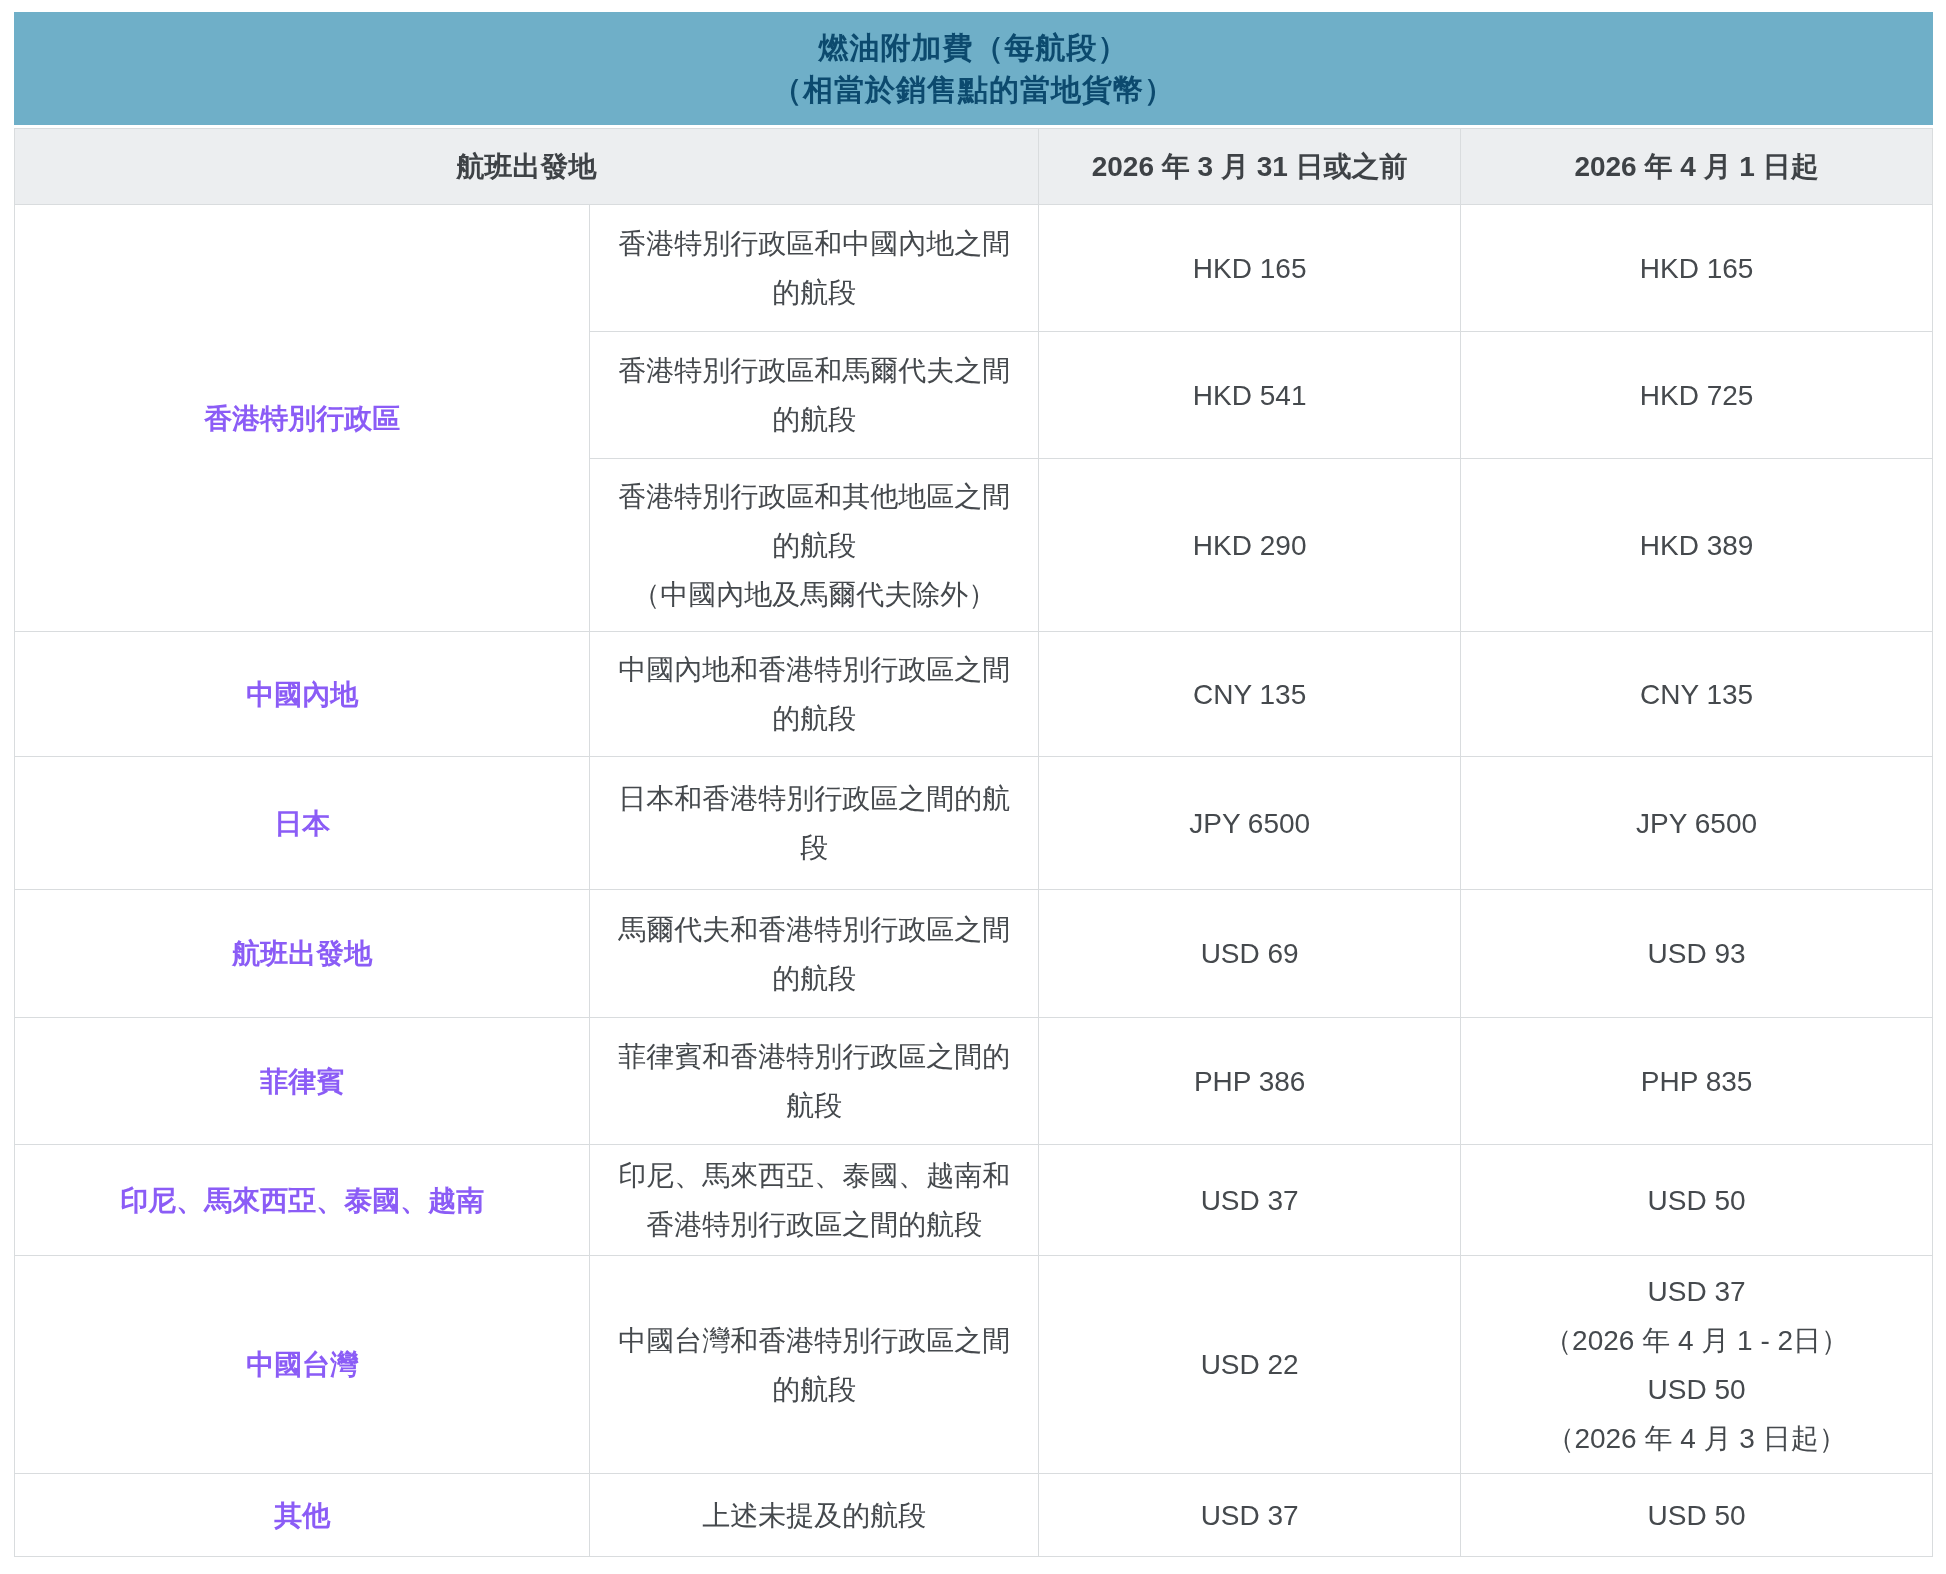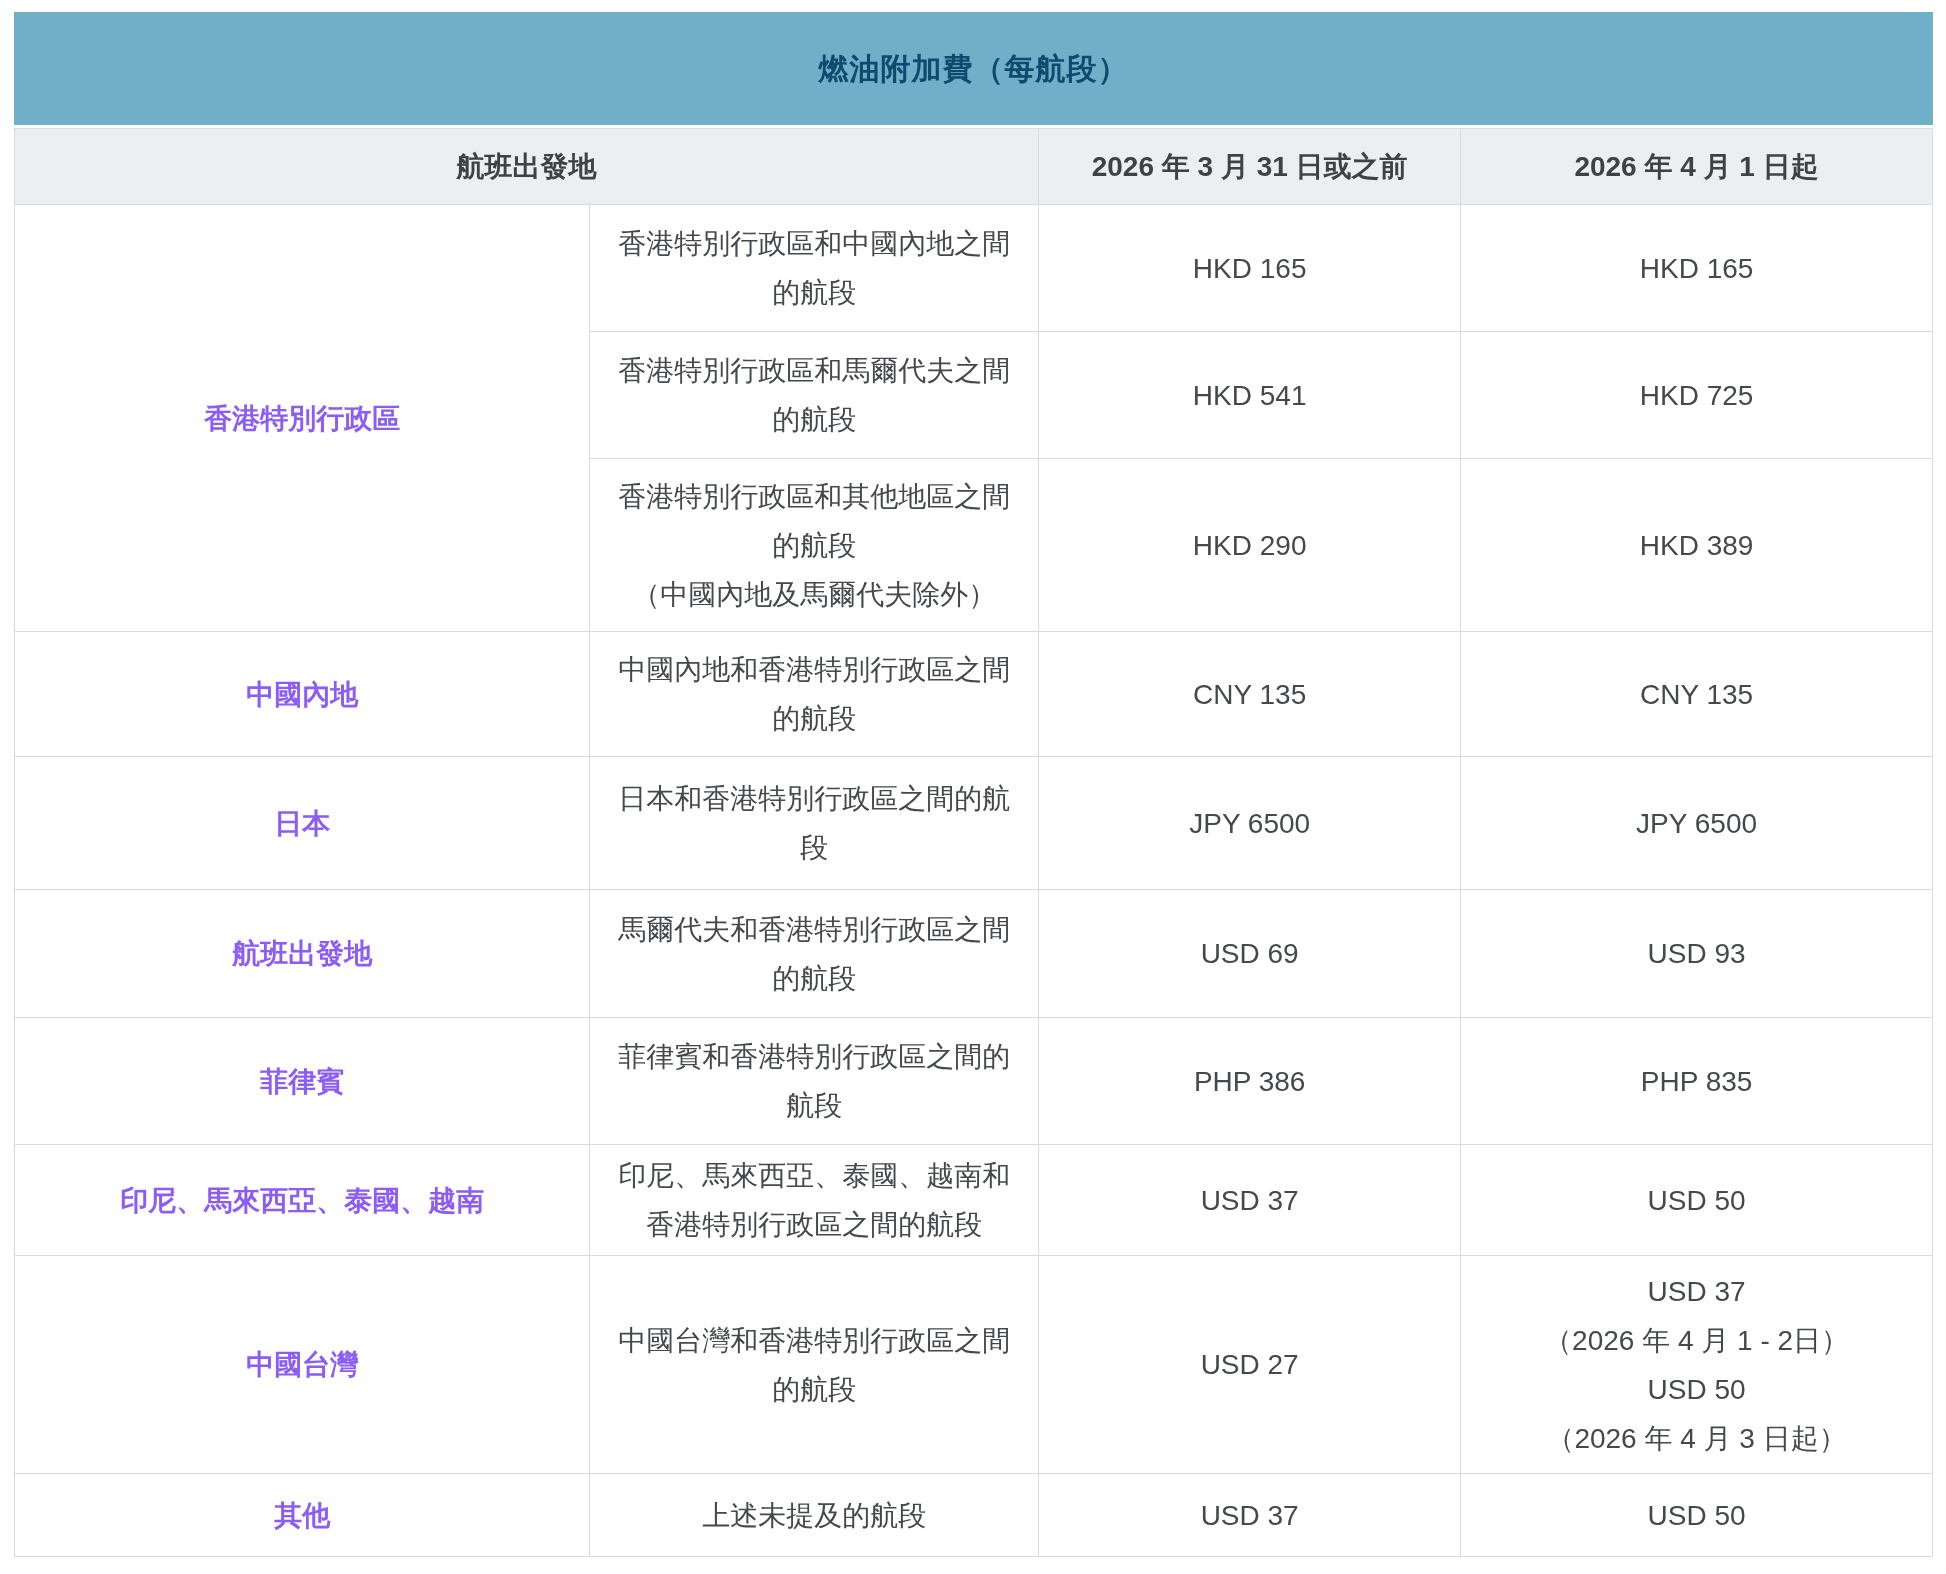--- a/index.html
+++ b/index.html
@@ -66,20 +66,21 @@
   }
   td.fare-after-cell { line-height: 1.62; }
 </style>
 </head>
 <body>
 
 <div class="page">
 
   <div class="title-bar">
     <div class="title-line">燃油附加費（每航段）</div>
+    <div class="title-line">（相當於銷售點的當地貨幣）</div>
   </div>
 
   <table class="surcharge">
     <colgroup>
       <col style="width:30%">
       <col style="width:23.4%">
       <col style="width:22%">
       <col style="width:24.6%">
     </colgroup>
     <thead>
@@ -142,21 +143,21 @@
         <td class="region-cell">印尼、馬來西亞、泰國、越南</td>
         <td class="route-cell">印尼、馬來西亞、泰國、越南和
 香港特別行政區之間的航段</td>
         <td class="fare-before-cell">USD 37</td>
         <td class="fare-after-cell">USD 50</td>
       </tr>
       <tr style="height:218px;">
         <td class="region-cell">中國台灣</td>
         <td class="route-cell">中國台灣和香港特別行政區之間
 的航段</td>
-        <td class="fare-before-cell">USD 27</td>
+        <td class="fare-before-cell">USD 22</td>
         <td class="fare-after-cell">USD 37
 （2026 年 4 月 1 - 2日）
 USD 50
 （2026 年 4 月 3 日起）</td>
       </tr>
       <tr style="height:83px;">
         <td class="region-cell">其他</td>
         <td class="route-cell">上述未提及的航段</td>
         <td class="fare-before-cell">USD 37</td>
         <td class="fare-after-cell">USD 50</td>

